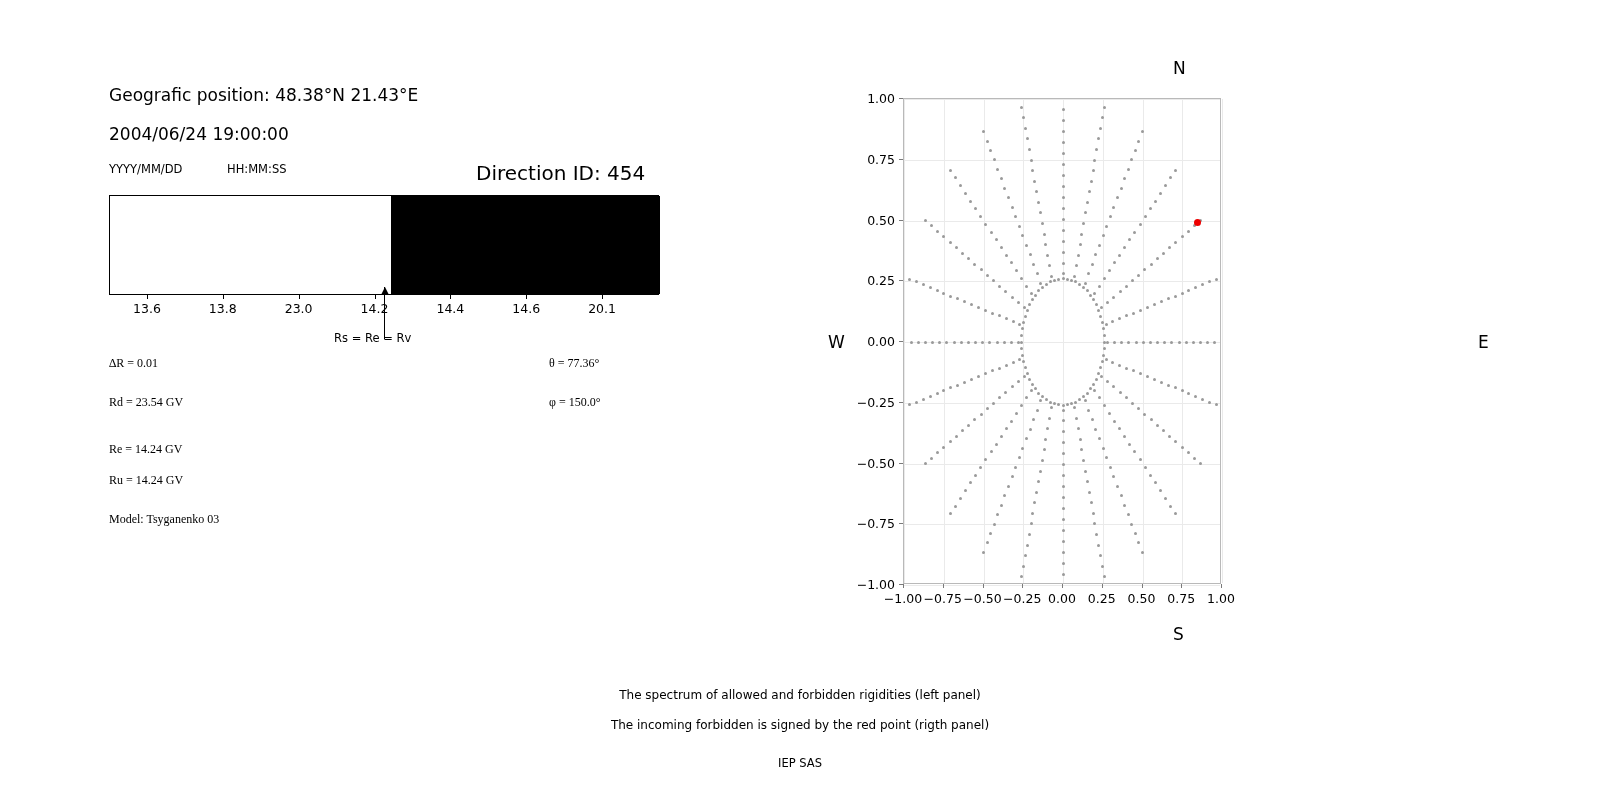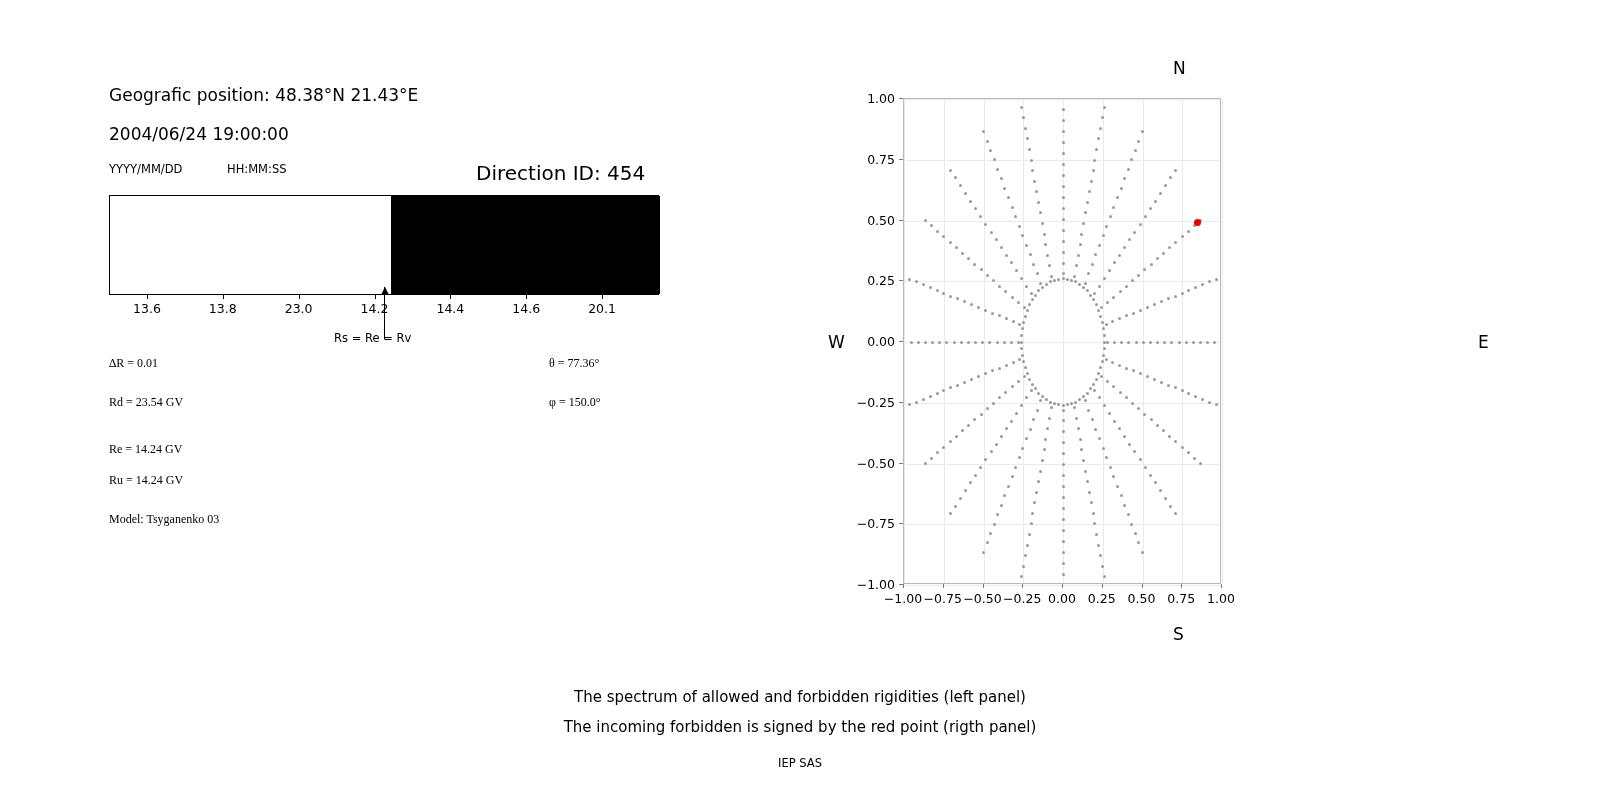--- a/index.html
+++ b/index.html
@@ -180,21 +180,21 @@
     height: 7px;
     background: #ee0000;
     border-radius: 50%;
     z-index: 5;
   }
 
   .caption {
     position: absolute;
     width: 1600px;
     text-align: center;
-    font-size: 15px;
+    font-size: 12px;
     white-space: nowrap;
   }
   #caption-1 { top: 688px; }
   #caption-2 { top: 718px; }
   #credit {
     position: absolute;
     width: 1600px;
     text-align: center;
     top: 756px;
     font-size: 11.5px;

